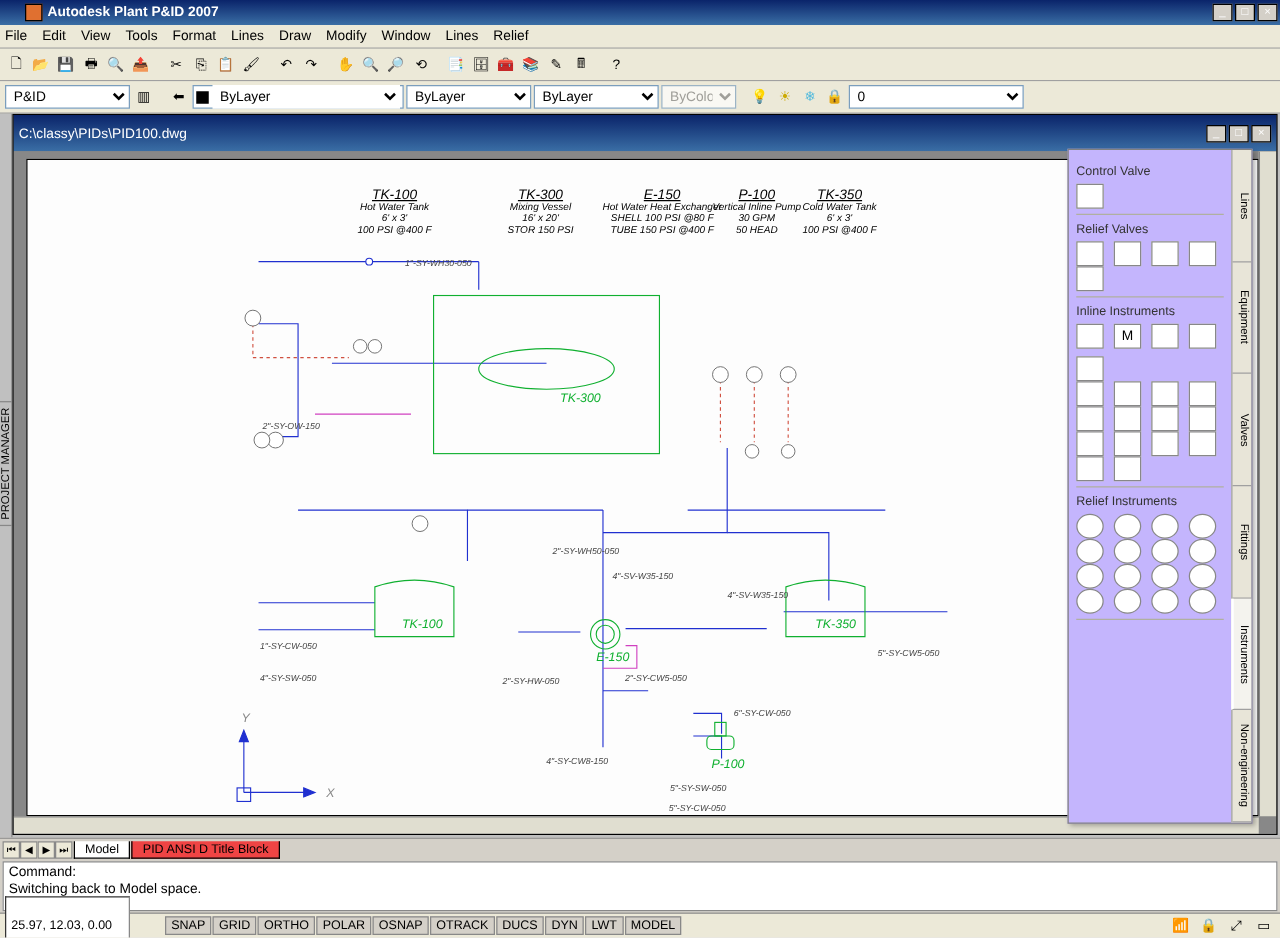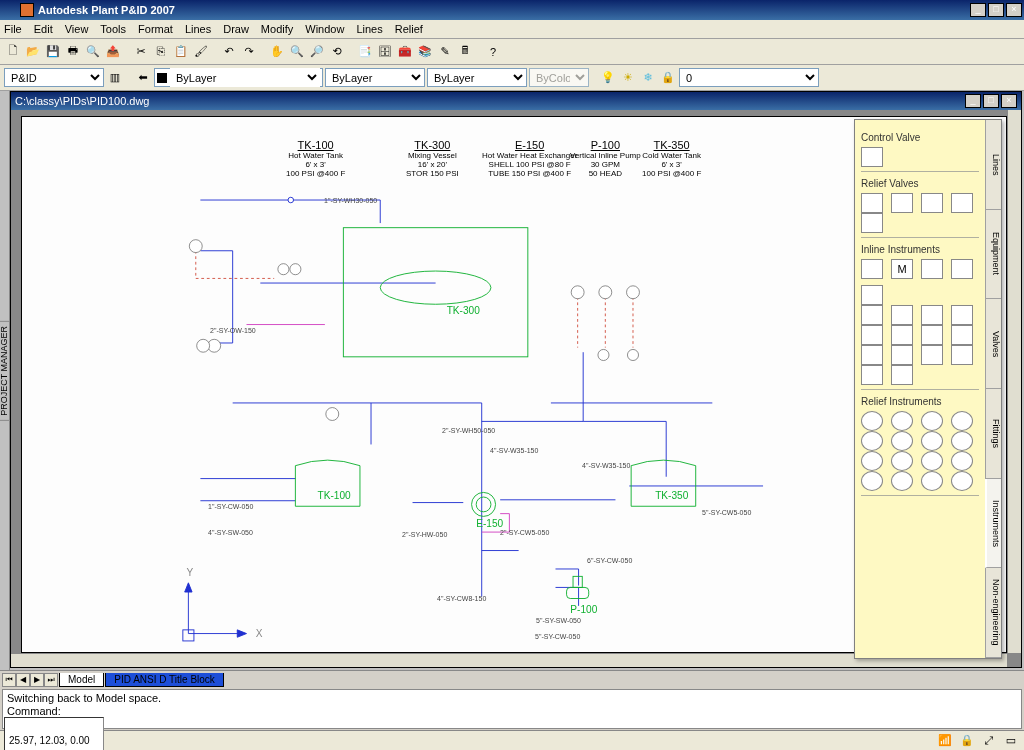--- a/index.html
+++ b/index.html
@@ -28,37 +28,37 @@
   .pmtab { position: absolute; top: 230px; left: -2px; writing-mode: vertical-rl; transform: rotate(180deg); background: #c0c0c0; font-size: 9px; padding: 4px 0; border: 1px solid #888; }
 
   
   .pidpal { position: absolute; left: 18px; top: 130px; width: 64px; background: #ece9d8; border: 1px solid #000; }
   .pidpal .phdr { background: linear-gradient(#4a6aa5,#7a8ab5); color: #fff; font-size: 10px; padding: 1px 3px; display: flex; justify-content: space-between; }
   .pidpal .pbody { display: flex; flex-wrap: wrap; padding: 2px; gap: 2px; }
   .pidpal .pbtn { width: 18px; height: 18px; border: 1px solid #a0a0a0; background: #f0eee0; }
 
   
   .docwin { position: absolute; left: 10px; top: 0; right: 2px; bottom: 2px; background: #888; border: 1px solid #000; display: flex; flex-direction: column; }
-  .doctitle { height: 18px; background: linear-gradient(#0a246a,#3a6ea5); color: #fff; display: flex; align-items: center; padding: 0 4px; }
+  .doctitle { height: 29px; background: linear-gradient(#0a246a,#3a6ea5); color: #fff; display: flex; align-items: center; padding: 0 4px; }
   .doctitle .t { flex: 1; font-size: 11px; }
-  .docbody { flex: 1; display: flex; }
+  .docbody { flex: 1; display: flex; font-style: italic; }
   .canvaswrap { flex: 1; background: #888; position: relative; overflow: hidden; }
   .canvas { position: absolute; left: 10px; top: 6px; right: 14px; bottom: 14px; background: #fdfdfd; border: 1px solid #000; }
   .notes { position: absolute; right: 60px; top: 10px; font-weight: bold; font-size: 14px; letter-spacing: 1px; }
   svg.diagram { position: absolute; inset: 0; width: 100%; height: 100%; }
   .equipspec { position: absolute; font-size: 8px; text-align: center; line-height: 9px; }
   .linelabel { position: absolute; font-size: 7px; color: #444; white-space: nowrap; }
 
   
   .titleblock { position: absolute; right: 20px; top: 370px; width: 55px; bottom: 10px; }
   .tbrow { height: 8px; border: 0.5px solid #000; }
   .xrow { color: #65a7e6; font-size: 9px; font-weight: bold; letter-spacing: -0.5px; white-space: nowrap; overflow: hidden; }
 
   
-  .toolpal { position: absolute; right: 22px; top: 28px; width: 148px; height: 540px; background: #fef9c3; border: 1px solid #808080; box-shadow: 2px 2px 4px rgba(0,0,0,0.3); display: flex; }
+  .toolpal { position: absolute; right: 22px; top: 28px; width: 148px; height: 540px; background: #c4b5fd; border: 1px solid #808080; box-shadow: 2px 2px 4px rgba(0,0,0,0.3); display: flex; }
   .toolpal .palbody { flex: 1; overflow-y: auto; padding: 6px; }
   .toolpal .paltabs { width: 16px; background: #e8e5d8; border-left: 1px solid #a0a0a0; display: flex; flex-direction: column; }
   .paltab { flex: 1; writing-mode: vertical-rl; text-align: center; font-size: 9px; border-bottom: 1px solid #a0a0a0; padding: 4px 0; cursor: default; }
   .paltab.active { background: #f4f3ee; border-left: 2px solid #fff; margin-left: -1px; }
   .palgroup { font-size: 10px; color: #333; margin: 6px 0 4px; }
   .palrule { border-top: 1px solid #b0b0a0; margin: 4px 0; }
   .palicons { display: flex; flex-wrap: wrap; gap: 6px 8px; }
   .palicon { width: 22px; height: 20px; border: 1px solid #888; display: flex; align-items: center; justify-content: center; position: relative; background: #fff; }
   .pi-circ { border-radius: 50%; }
 
@@ -408,29 +408,41 @@
       </div>
   </div>
 </div>
 
 <div class="tabstrip">
   <div class="navbtn">⏮</div>
   <div class="navbtn">◀</div>
   <div class="navbtn">▶</div>
   <div class="navbtn">⏭</div>
   <div class="tab">Model</div>
-  <div class="tab" style="background:#1d4ed8">PID ANSI D Title Block</div>
+  <div class="tab" style="background:#ef4444">PID ANSI D Title Block</div>
 </div>
 
 <div class="cmdarea">
+  <div>Command:</div>
   <div>Switching back to Model space.</div>
-  <div>Command:</div>
 </div>
 
 <div class="statusbar">
   <div class="sval">25.97, 12.03, 0.00</div>
   <div style="width:20px"></div>
+  <div id="status-modes" style="display:flex;gap:1px">
+      <div class="sbtn">SNAP</div>
+      <div class="sbtn">GRID</div>
+      <div class="sbtn">ORTHO</div>
+      <div class="sbtn">POLAR</div>
+      <div class="sbtn">OSNAP</div>
+      <div class="sbtn">OTRACK</div>
+      <div class="sbtn">DUCS</div>
+      <div class="sbtn">DYN</div>
+      <div class="sbtn">LWT</div>
+      <div class="sbtn">MODEL</div>
+    </div>
   <div style="flex:1"></div>
   <span class="tbtn">📶</span>
   <span class="tbtn">🔒</span>
   <span class="tbtn">⤢</span>
   <span class="tbtn">▭</span>
 </div>
 
 </body></html>

